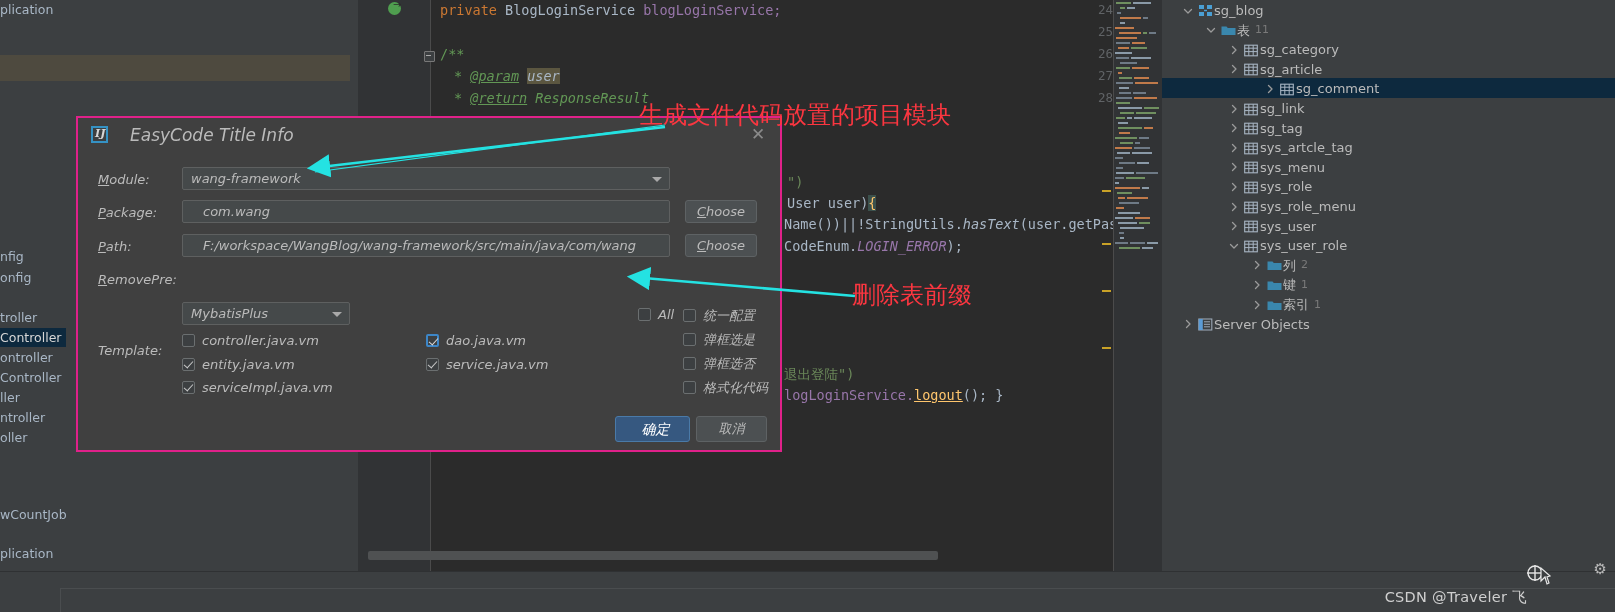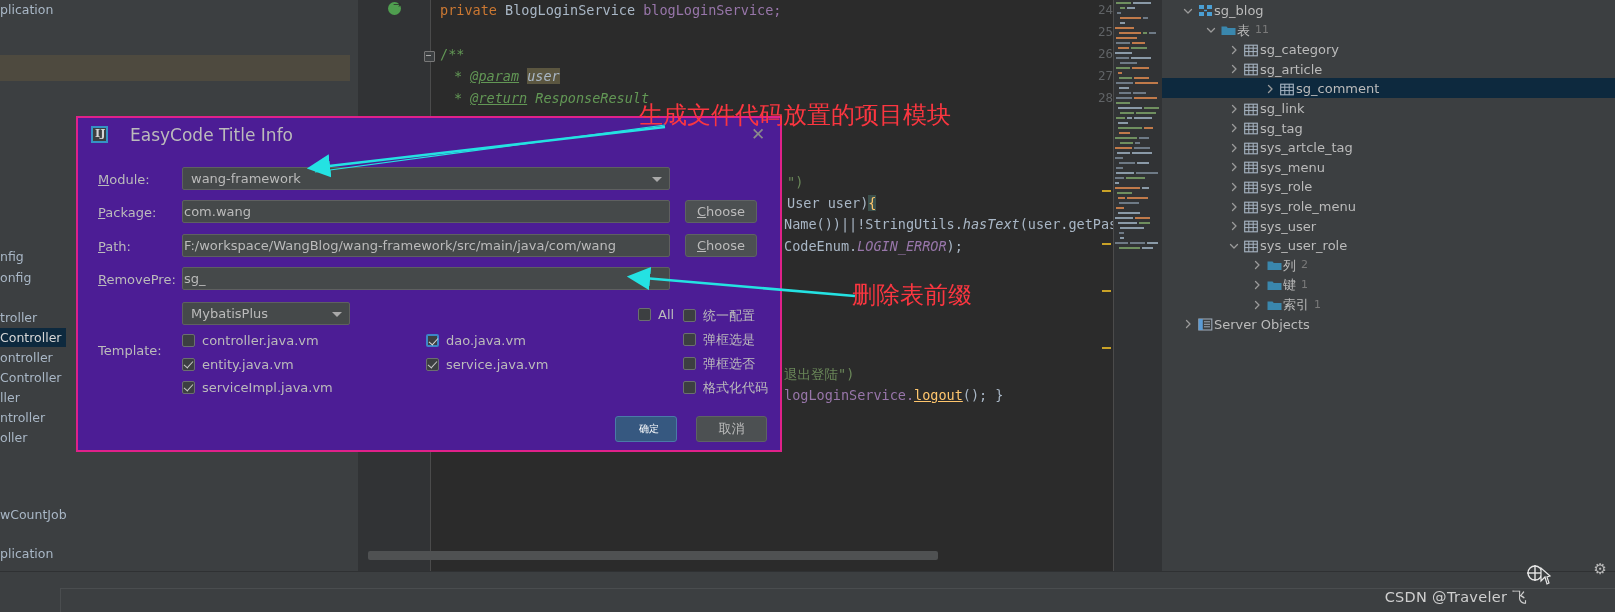--- a/index.html
+++ b/index.html
@@ -142,23 +142,24 @@
     position:absolute; right:88px; top:588px;
     color:#cfcfcf; font-size:14.5px; letter-spacing:.3px;
     font-family:"DejaVu Sans","Liberation Sans",sans-serif;
   }
   #wm-gear { position:absolute; right:8px; top:560px; color:#b9b9b9; font-size:15px; }
   #wm-cursor { position:absolute; right:64px; top:564px; }
 
   
   #dialog {
     position:absolute; left:76px; top:116px; width:706px; height:336px;
-    background:#4c1d95;
+    background:#404040;
     border:2px solid #e0218a;
     box-sizing:border-box;
+    font-style:italic;
   }
   #dlg-title-bar { position:absolute; left:0; top:0; width:100%; height:32px; }
   #dlg-icon {
     position:absolute; left:13px; top:8px; width:17px; height:17px;
     border:2px solid #3592c4; background:#3c3f41; box-sizing:border-box;
   }
   #dlg-icon span {
     position:absolute; left:2px; top:-1px;
     font-size:11px; color:#d6d6d6;
     font-family:"DejaVu Serif","Liberation Serif",serif; font-weight:bold;
@@ -173,21 +174,21 @@
     cursor:pointer;
   }
 
   .f-label {
     position:absolute; font-size:13px; color:#bbbbbb; white-space:nowrap;
   }
   .f-label u { text-decoration:underline; }
   .f-input {
     position:absolute; height:23px; box-sizing:border-box;
     background:#45494a; border:1px solid #5e6060; border-radius:2px;
-    color:#bbbbbb; font-size:13px; padding:0 1px; line-height:21px;
+    color:#bbbbbb; font-size:13px; padding:0 20px; line-height:21px;
     white-space:nowrap; overflow:hidden;
   }
   .f-combo {
     position:absolute; height:23px; box-sizing:border-box;
     background:#45494a; border:1px solid #5e6060; border-radius:2px;
     color:#bbbbbb; font-size:13px; padding:0 8px; line-height:21px;
   }
   .combo-arrow {
     position:absolute; right:7px; top:9px;
     width:0; height:0; border-left:5px solid transparent;
@@ -212,23 +213,23 @@
     content:""; position:absolute; left:3px; top:0px;
     width:4px; height:8px; border:solid #c8c8c8;
     border-width:0 1.7px 1.7px 0; transform:rotate(42deg);
   }
   .cb-wrap.focused .cb-box {
     border:2px solid #3d86c7; background:#3c3f41;
   }
   .cb-wrap.focused.checked .cb-box::after { border-color:#d8d8d8; left:3px; top:0px; }
 
   .btn-primary {
-    position:absolute; width:62px; height:26px; box-sizing:border-box;
+    position:absolute; width:75px; height:26px; box-sizing:border-box;
     background:#365880; border:1px solid #4a7aa8; border-radius:3px;
-    color:#ffffff; font-size:10px; text-align:center; line-height:24px;padding-left:6px;
+    color:#ffffff; font-size:14px; text-align:center; line-height:24px;padding-left:6px;
   }
   .btn-normal {
     position:absolute; width:71px; height:26px; box-sizing:border-box;
     background:#4c5052; border:1px solid #5e6264; border-radius:3px;
     color:#bbbbbb; font-size:13px; text-align:center; line-height:24px;
   }
 
   
   .anno-text {
     position:absolute; color:#fb3640; white-space:nowrap;
@@ -557,21 +558,20 @@
 
   <div class="f-label" style="left:20px; top:87px;"><u>P</u>ackage:</div>
   <div class="f-input" style="left:104px; top:82px; width:488px;">com.wang</div>
   <div class="btn-choose" style="left:607px; top:82px;"><u>C</u>hoose</div>
 
   <div class="f-label" style="left:20px; top:121px;"><u>P</u>ath:</div>
   <div class="f-input" style="left:104px; top:116px; width:488px;">F:/workspace/WangBlog/wang-framework/src/main/java/com/wang</div>
   <div class="btn-choose" style="left:607px; top:116px;"><u>C</u>hoose</div>
 
   <div class="f-label" style="left:20px; top:154px;"><u>R</u>emovePre:</div>
-  <div class="f-input" style="left:104px; top:149px; width:488px;">sg_</div>
 
   <div class="f-combo" style="left:104px; top:184px; width:168px;">
     <span>MybatisPlus</span>
     <span class="combo-arrow"></span>
   </div>
 
   <div class="f-label" style="left:20px; top:225px;">Template:</div>
 
   <div class="cb-wrap" style="left:104px; top:215px;"><span class="cb-box"></span><span>controller.java.vm</span></div>
   <div class="cb-wrap checked" style="left:104px; top:239px;"><span class="cb-box"></span><span>entity.java.vm</span></div>

